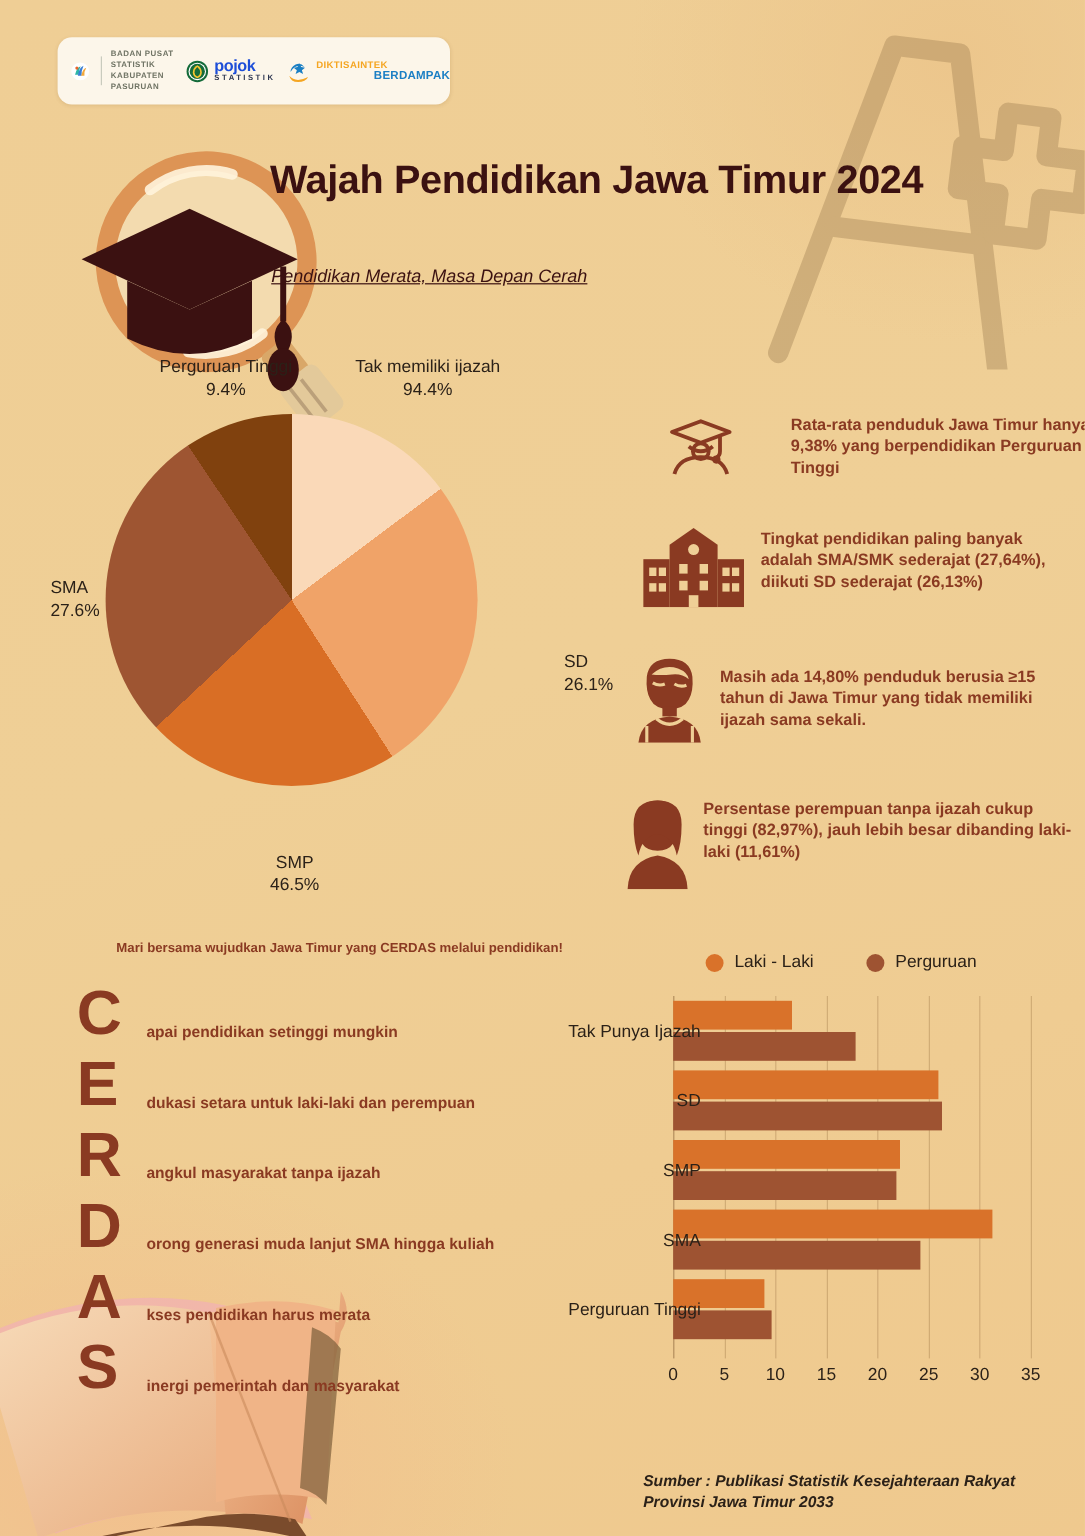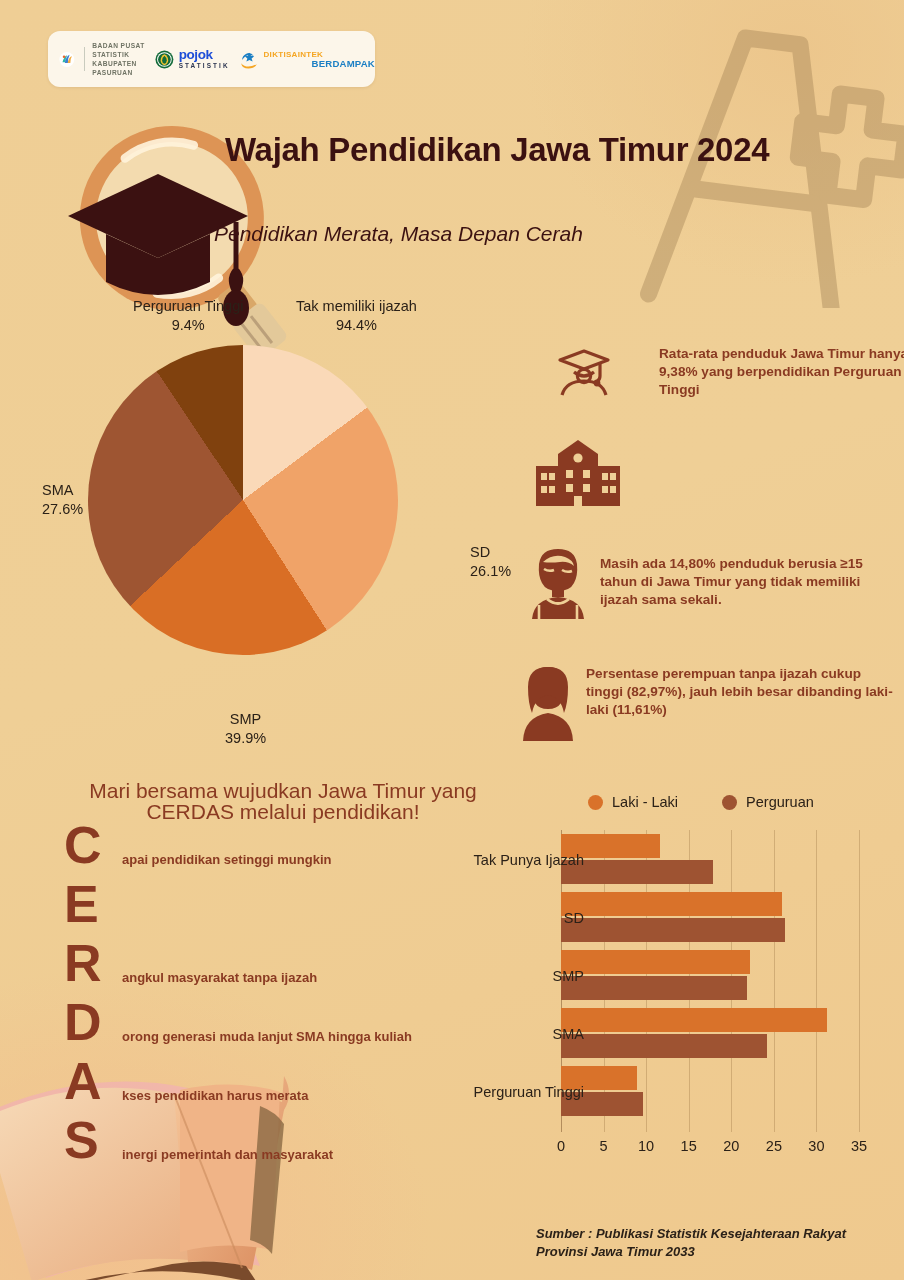--- a/index.html
+++ b/index.html
@@ -38,22 +38,22 @@
   .pojok-1{font-size:13.5px;font-weight:800;color:#1d4ed8;letter-spacing:-.4px;line-height:12px;}
   .pojok-2{font-size:6.4px;font-weight:800;color:#2C3550;letter-spacing:2.1px;line-height:9px;}
   .dikti-mark{width:30px;height:25px;margin-left:9px;}
   .dikti-txt{margin-left:4px;}
   .dikti-1{font-size:8px;font-weight:800;color:#F5A623;letter-spacing:.3px;line-height:9px;}
   .dikti-2{font-size:9.6px;font-weight:800;color:#1B7FC4;letter-spacing:.2px;line-height:10px;padding-left:48px;}
 
   
   .title{position:absolute;left:225px;top:131px;width:600px;
          font-size:33px;font-weight:800;color:#3B1111;line-height:37px;letter-spacing:-.3px;}
-  .subtitle{position:absolute;left:214px;top:222px;width:560px;
-            font-size:21px;font-style:italic;color:#3B1111;font-weight:500;}
+  .subtitle{position:absolute;left:226px;top:222px;width:560px;
+            font-size:15px;font-style:italic;color:#3B1111;font-weight:500;text-decoration:underline;}
 
   
   .pie-wrap{position:absolute;left:88px;top:345px;width:310px;height:310px;}
   .pie{width:310px;height:310px;border-radius:50%;
        background:conic-gradient(
          #FAD9B8 0deg 53.28deg,
          #F0A368 53.28deg 147.24deg,
          #D96E25 147.24deg 226.8deg,
          #9E5532 226.8deg 326.16deg,
          #80410E 326.16deg 360deg);}
@@ -73,21 +73,21 @@
   .f2{left:536px;top:440px;width:362px;}
   .f3{left:530px;top:545px;width:368px;align-items:center;}
   .f4{left:522px;top:665px;width:376px;}
   .f1 .tx{margin-left:12px;width:300px;}
   .f2 .tx{margin-left:14px;width:302px;}
   .f3 .tx{margin-left:14px;width:300px;}
   .f4 .tx{margin-left:12px;width:322px;}
 
   
   .cta{position:absolute;left:48px;top:780px;width:470px;text-align:center;
-       font-size:21px;font-weight:400;color:#8A3A22;line-height:21px;}
+       font-size:11px;font-weight:700;color:#8A3A22;line-height:21px;}
   .cerdas{position:absolute;left:56px;top:827px;width:470px;}
   .crow{position:relative;height:59px;}
   .cbig{position:absolute;left:8px;top:-8px;font-size:52px;font-weight:800;color:#8A3A22;line-height:52px;}
   .ctxt{position:absolute;left:66px;top:23px;font-size:13px;font-weight:800;color:#8A3A22;
         line-height:20px;white-space:nowrap;}
 
   
   .bc{position:absolute;left:416px;top:790px;width:474px;height:365px;}
   .legend{position:absolute;left:172px;top:4px;display:flex;gap:44px;align-items:center;}
   .lg{display:flex;align-items:center;gap:9px;font-size:14.5px;color:#2B2118;}
@@ -215,21 +215,21 @@
   <div class="pl pl-sd">
     <div>SD</div>
     <div>26.1%</div>
   </div>
   <div class="pl pl-sma">
     <div>SMA</div>
     <div>27.6%</div>
   </div>
   <div class="pl pl-smp">
     <div>SMP</div>
-    <div>39.9%</div>
+    <div>46.5%</div>
   </div>
 
   <div class="fact f1">
     <svg class="ic" width="56" height="56" viewBox="0 0 56 56">
       <g fill="none" stroke="#8A3A22" stroke-width="3.2" stroke-linejoin="round">
         <path d="M4 15 L28 6 L52 15 L28 24 Z"></path>
         <path d="M44 19 L44 31 q0 4 -3 5"></path>
         <path d="M6 50 q4 -14 22 -14 q18 0 22 14"></path>
         <path d="M18 27 q10 8 20 0"></path>
       </g>
@@ -256,20 +256,21 @@
           <rect x="13" y="33" width="6" height="7"></rect>
         <rect x="5" y="46" width="6" height="7"></rect>
           <rect x="13" y="46" width="6" height="7"></rect>
         <rect x="66" y="33" width="6" height="7"></rect>
           <rect x="74" y="33" width="6" height="7"></rect>
         <rect x="66" y="46" width="6" height="7"></rect>
           <rect x="74" y="46" width="6" height="7"></rect>
         <rect x="38" y="56" width="8" height="10"></rect>
       </g>
     </svg>
+    <div class="tx">Tingkat pendidikan paling banyak adalah SMA/SMK sederajat (27,64%), diikuti SD sederajat (26,13%)</div>
   </div>
 
   <div class="fact f3">
     <svg class="ic" width="56" height="74" viewBox="0 0 56 74">
       <path d="M28 4 q17 0 19 15 q1 12 -3 19 q-4 8 -16 8 q-12 0 -16 -8 q-4 -7 -3 -19 q2 -15 19 -15 Z" fill="#8A3A22"></path>
       <path d="M13 17 q10 -9 22 -5 q8 3 9 9 q-6 -5 -14 -4 q-10 1 -17 0 Z" fill="#EFCF96"></path>
       <path d="M14 24 q5 3 10 1" stroke="#EFCF96" stroke-width="2.6" fill="none"></path>
       <path d="M32 25 q5 3 10 1" stroke="#EFCF96" stroke-width="2.6" fill="none"></path>
       <rect x="22" y="44" width="12" height="8" fill="#8A3A22"></rect>
       <path d="M2 74 q2 -20 26 -22 q24 2 26 22 Z" fill="#8A3A22"></path>
@@ -290,20 +291,21 @@
   </div>
 
   <div class="cta">Mari bersama wujudkan Jawa Timur yang CERDAS melalui pendidikan!</div>
   <div class="cerdas">
     <div class="crow">
       <span class="cbig">C</span>
       <span class="ctxt">apai pendidikan setinggi mungkin</span>
     </div>
     <div class="crow">
       <span class="cbig">E</span>
+      <span class="ctxt">dukasi setara untuk laki-laki dan perempuan</span>
     </div>
     <div class="crow">
       <span class="cbig">R</span>
       <span class="ctxt">angkul masyarakat tanpa ijazah</span>
     </div>
     <div class="crow">
       <span class="cbig">D</span>
       <span class="ctxt">orong generasi muda lanjut SMA hingga kuliah</span>
     </div>
     <div class="crow">

